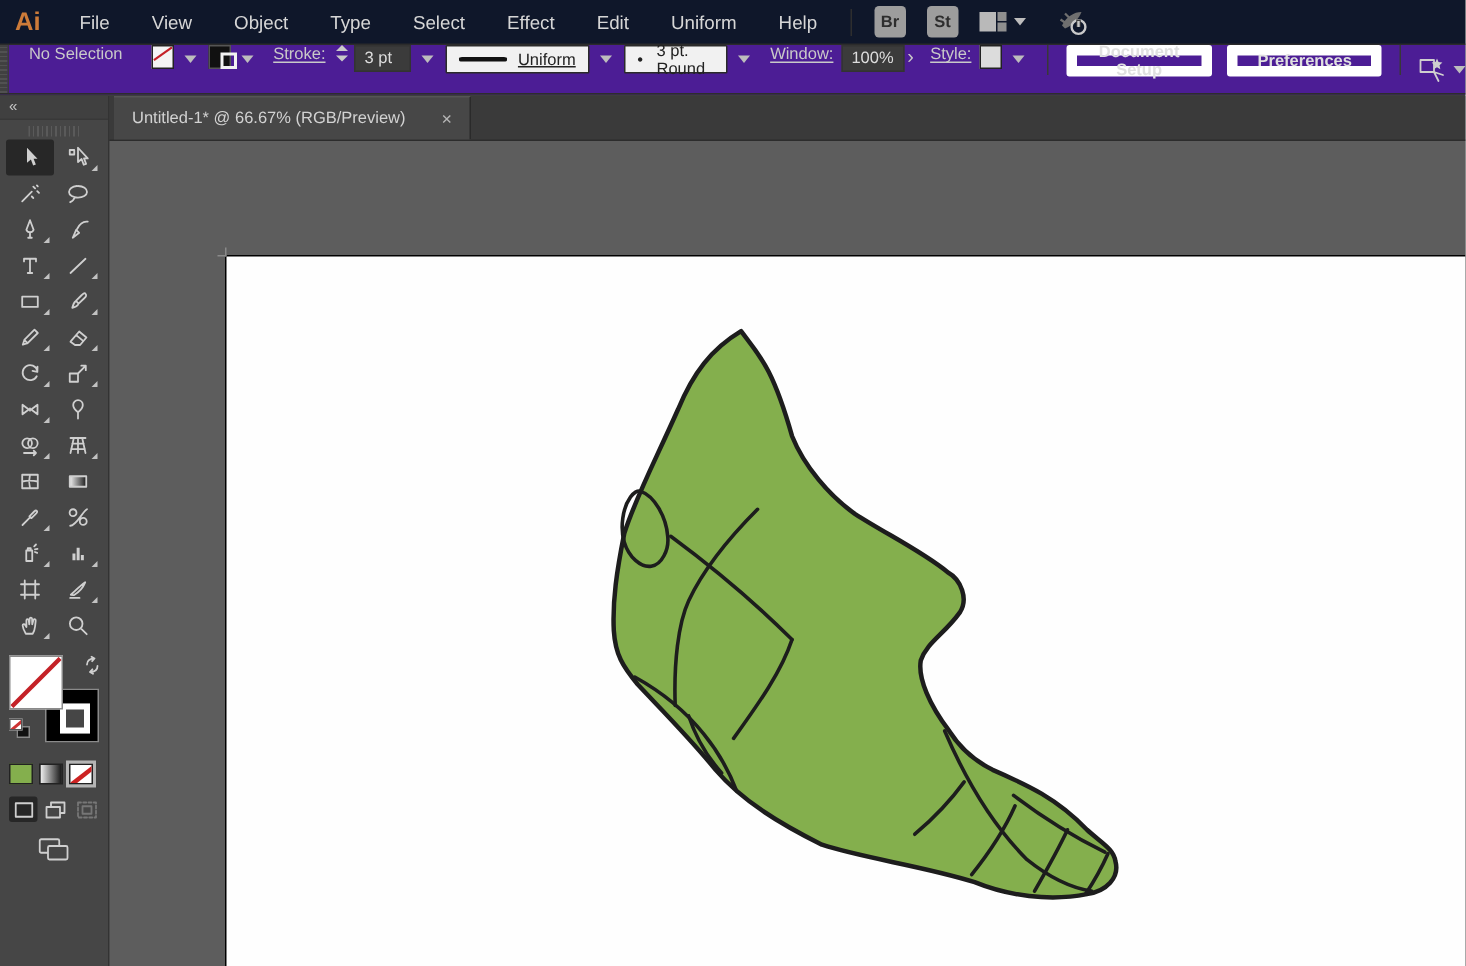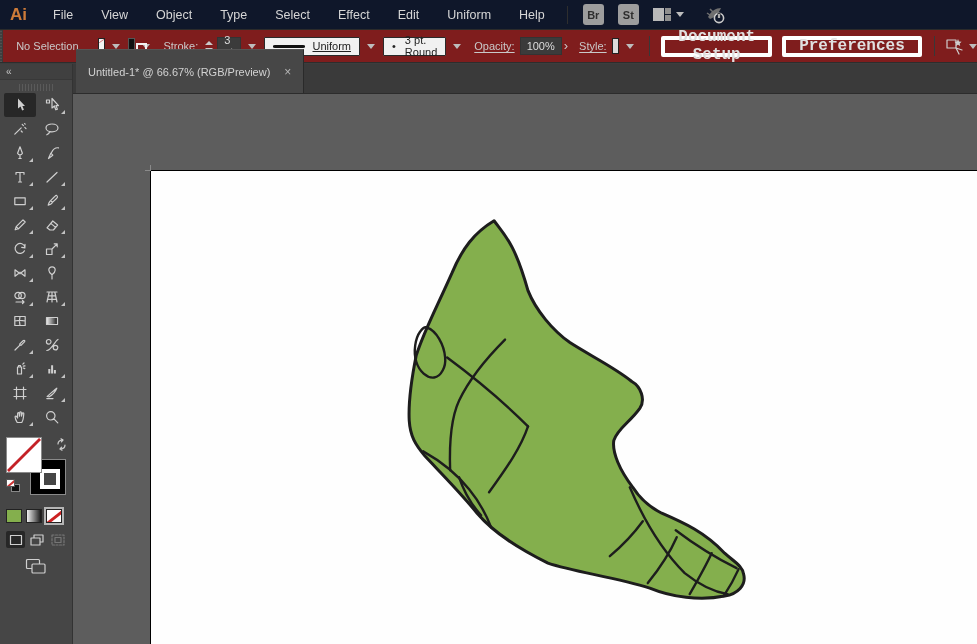--- a/index.html
+++ b/index.html
@@ -16,22 +16,22 @@
                line-height:30px; }
   .mb-sep { width:1px; height:18px; background:#2e2e2e; margin:0 8px; }
   .app-btn { width:21px; height:21px; background:#9d9d9d; color:#2e2e2e; font-size:11px;
              font-weight:bold; border-radius:3px; display:flex; align-items:center;
              justify-content:center; margin:0 7px;text-align:right; }
   .mb-icon { display:flex; align-items:center; margin:0 6px; }
   .chev { width:0; height:0; border-left:4px solid transparent; border-right:4px solid transparent;
           border-top:5px solid #bdbdbd; display:inline-block; margin-left:4px; }
 
   
-  .control-bar { height:33px; background:#7f1d1d; border-bottom:1px solid #2d2d2d;
-                 display:flex; align-items:center; font-size:11px; color:#c9c9c9; }
+  .control-bar { height:33px; background:#4c1d95; border-bottom:1px solid #2d2d2d;
+                 display:flex; font-size:11px; color:#c9c9c9; }
   .grip-v { width:9px; align-self:stretch; margin-right:8px;
             background:repeating-linear-gradient(0deg,#515151 0 1px,#404040 1px 3px); border-right:1px solid #3a3a3a;}
   .cb-label { margin:0 5px; white-space:nowrap; }
   .cb-link { text-decoration:underline; text-underline-offset:2px; }
   .swatch-box { width:22px; height:16px; background:#f4f4f4; border:1px solid #222; position:relative; }
   .swatch-box svg { position:absolute; inset:0; }
   .stroke-box { width:22px; height:16px; background:#111; border:1px solid #555; position:relative; }
   .stroke-box::after { content:""; position:absolute; left:7px; top:4px; width:7px; height:7px;
                        border:2px solid #f2f2f2; }
   .dd-chev { width:15px; height:18px; display:flex; align-items:center; justify-content:center; margin:0 8px 0 3px;}
@@ -42,23 +42,23 @@
   .combo { background:#3b3b3b; border:1px solid #333; height:18px; display:flex; align-items:center;
            padding:0 6px; color:#ddd; }
   .combo.w-pt { width:50px; }
   .white-dd { background:#f1f1f1; color:#222; height:19px; display:flex; align-items:center;
               padding:0 8px; border:1px solid #2a2a2a; border-radius:1px; }
   .white-dd .wline { width:34px; height:3px; background:#111; margin-right:7px; border-radius:2px/1px; }
   .opac-field { background:#3b3b3b; border:1px solid #333; width:52px; height:18px; display:flex;
                 align-items:center; padding:0 6px; color:#ddd; }
   .opac-arrow { color:#c9c9c9; font-size:13px; padding:0 6px 2px 2px; }
   .style-swatch { width:22px; height:16px; background:#dcdcdc; border:1px solid #222; }
-  .cb-btn { border:4px solid #ffffff; border-radius:2px; height:21px; padding:0 13px; color:#e0e0e0;
-            display:flex; align-items:center; margin:0 5px; background:transparent; font-size:16px;
-            font-weight:bold;font-family:Liberation Mono, monospace; }
+  .cb-btn { border:7px solid #ffffff; border-radius:2px; height:21px; padding:0 13px; color:#e0e0e0;
+            display:flex; align-items:center; margin:0 5px; background:transparent; font-size:11px;
+            font-weight:bold; }
   .cb-sep { width:1px; height:20px; background:#383838; margin:0 7px; }
 
   
   .workspace { position:absolute; top:64px; left:0; right:0; bottom:0; display:flex; }
 
   
   .toolbar { width:73px; background:#464646; border-right:1px solid #333; display:flex;
              flex-direction:column; flex-shrink:0; }
   .tb-header { height:16px; background:#404040; color:#c3c3c3; font-size:10px; line-height:15px;
                padding-left:6px; border-bottom:1px solid #383838; letter-spacing:1px; }
@@ -99,23 +99,23 @@
   .mode-btn { width:19px; height:17px; display:flex; align-items:center; justify-content:center;
               border-radius:2px; }
   .mode-btn.active { background:#272727; }
   .mode-btn.disabled { opacity:.35; }
   .screen-mode { margin:10px auto 0; width:26px; display:flex; justify-content:center; }
 
   
   .doc-area { flex:1; display:flex; flex-direction:column; min-width:0; }
   .tab-bar { height:30px; background:#3a3a3a; display:flex; align-items:flex-end;
              border-bottom:1px solid #2c2c2c; }
-  .doc-tab { height:44px; background:#474747; display:flex; align-items:center; padding:0 12px;
+  .doc-tab { height:29px; background:#474747; display:flex; align-items:center; padding:0 12px;
              margin-left:3px; border-right:1px solid #2a2a2a; border-top:1px solid #555;
-             color:#d2d2d2; font-size:11px; gap:14px; }
+             color:#d2d2d2; font-size:11px; gap:24px; }
   .tab-close { color:#b5b5b5; font-size:12px; cursor:default; }
 
   .canvas { flex:1; position:relative; background:#5d5d5d; overflow:hidden; }
   .artboard { position:absolute; left:77px; top:76px; right:-2px; bottom:-2px; background:#fefefe;
               border-left:1px solid #000; border-top:1px solid #000; }
   .artboard::before { content:""; position:absolute; left:-6px; top:-6px; width:5px; height:5px;
                       border-right:1px solid #8a8a8a; border-bottom:1px solid #8a8a8a; }
   .artwork-svg { position:absolute; inset:0; width:100%; height:100%; pointer-events:none; }
 
   svg.icon { stroke:#cfcfcf; fill:none; stroke-width:1.2; stroke-linecap:round; stroke-linejoin:round; }
@@ -197,21 +197,21 @@
     </span>
 
   <span class="white-dd" style="width:96px;gap:9px;">
     <span>•</span>
     <span>3 pt. Round</span>
   </span>
   <span class="dd-chev">
       <span class="chev"></span>
     </span>
 
-  <span class="cb-label cb-link">Opacity:</span>
+  <span class="cb-label cb-link">Window:</span>
   <span class="opac-field">100%</span>
   <span class="opac-arrow">›</span>
 
   <span class="cb-label cb-link">Style:</span>
   <span class="style-swatch"></span>
   <span class="dd-chev">
       <span class="chev"></span>
     </span>
 
   <span class="cb-sep"></span>

